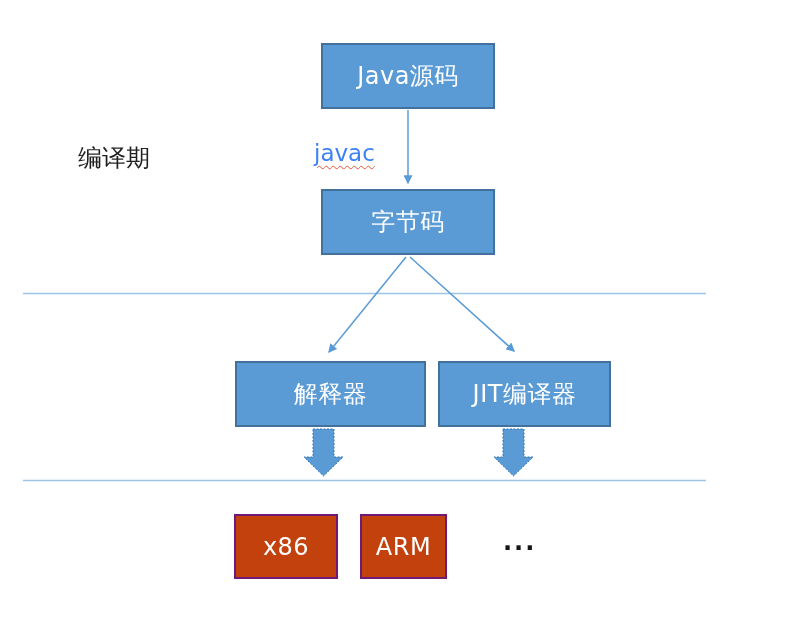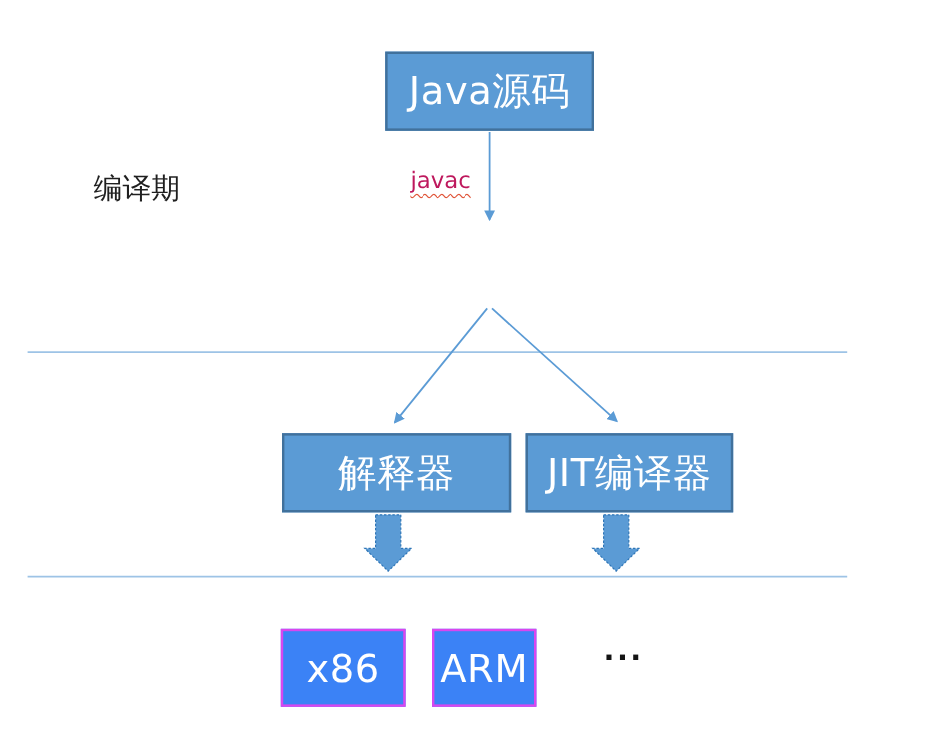--- a/index.html
+++ b/index.html
@@ -11,57 +11,56 @@
     font-family: "DejaVu Sans", "Liberation Sans", sans-serif;
     overflow: hidden;
   }
   .node {
     position: absolute;
     display: flex;
     align-items: center;
     justify-content: center;
     box-sizing: border-box;
     color: #ffffff;
-    font-size: 32px;
+    font-size: 24px;
     letter-spacing: 0.5px;
     text-align: left;
     line-height: 1;
   }
   .node.blue {
     background: #5B9BD5;
     border: 2px solid #41719C;
   }
   .node.orange {
-    background: #3b82f6;
-    border: 2px solid #d946ef;
-    margin-top: 10px;
+    background: #c2410c;
+    border: 2px solid #701a75;
   }
   .node-java-source { left: 321px; top: 43px;  width: 174px; height: 66px; }
   .node-bytecode    { left: 321px; top: 189px; width: 174px; height: 66px; }
   .node-interpreter { left: 235px; top: 361px; width: 191px; height: 66px; }
   .node-jit         { left: 438px; top: 361px; width: 173px; height: 66px; }
   .node-x86         { left: 234px; top: 514px; width: 104px; height: 65px; }
   .node-arm         { left: 360px; top: 514px; width: 87px;  height: 65px; }
 
   .stage-label {
     position: absolute;
     color: #1f1f1f;
     font-size: 24px;
     white-space: nowrap;
     line-height: 1.2;
   }
   .label-compile { left: 78px; top: 146px; font-family: Liberation Mono, monospace; }
   .label-runtime { left: 50px; top: 355px; }
 
   .javac-label {
     position: absolute;
-    left: 342px;
+    left: 314px;
     top: 140px;
-    color: #be185d;
-    font-size: 19px;
+    color: #3b82f6;
+    font-size: 23px;
     line-height: 1.2;
   }
   .javac-label span {
     text-decoration: underline;
     text-decoration-style: wavy;
     text-decoration-color: #E0563A;
     text-decoration-thickness: 1px;
     text-underline-offset: 4px;
   }
 
@@ -109,20 +108,23 @@
   <div class="stage-label label-compile">编译期</div>
 
   <div class="javac-label">
     <span>javac</span>
   </div>
 
   <div class="node blue node-java-source">
     <span>Java源码</span>
   </div>
 
+  <div class="node blue node-bytecode">
+    <span>字节码</span>
+  </div>
 
   <div class="node blue node-interpreter">
     <span>解释器</span>
   </div>
 
   <div class="node blue node-jit">
     <span>JIT编译器</span>
   </div>
 
   <div class="node orange node-x86">

